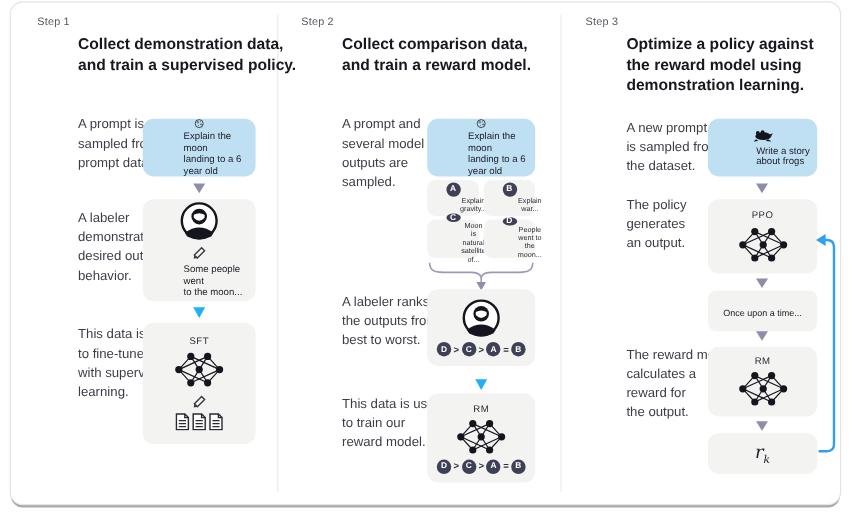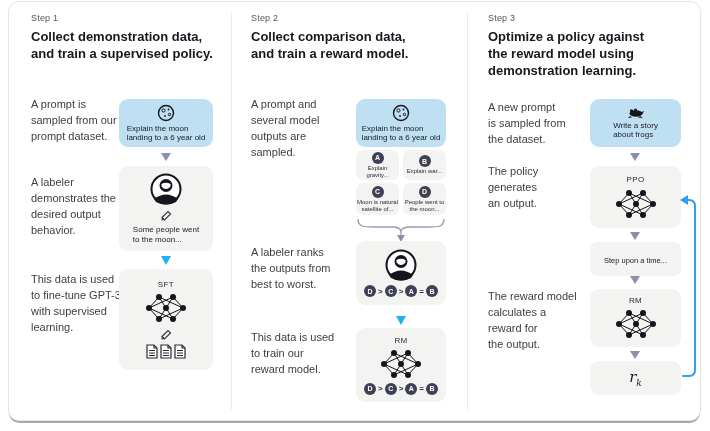--- a/index.html
+++ b/index.html
@@ -1,21 +1,21 @@
 <!DOCTYPE html>
 <html><head>
 <meta charset="utf-8">
 <style>
   html,body{margin:0;padding:0;background:#ffffff;font-family:"Liberation Sans","DejaVu Sans",sans-serif;}
   .stage{position:relative;width:710px;height:431px;background:#fff;overflow:hidden;}
   .card{position:absolute;left:8px;top:1px;width:691px;height:418px;background:#ffffff;
         border:1px solid #e4e4e6;border-radius:11px;box-shadow:0 3px 0 -1px #a9a9ab;}
   .divider{position:absolute;top:10px;height:398px;width:1px;background:#ececee;}
   .abs{position:absolute;}
-  .pre{white-space:pre-line;}
+  .pre{white-space:pre-line;margin-left:34px;}
   .step-label{font-size:9px;color:#56565f;letter-spacing:.2px;}
   .col-title{font-size:13px;font-weight:bold;color:#17171f;line-height:17px;}
   .caption{font-size:11px;color:#3c3d47;line-height:16px;}
   .bluecard{background:#bfe0f2;border-radius:9px;display:flex;flex-direction:column;
             align-items:center;justify-content:center;gap:2px;}
   .graybox{background:#f3f3f2;border-radius:9px;display:flex;flex-direction:column;
            align-items:center;justify-content:center;gap:3px;}
   .cardtext{font-size:8px;line-height:9.5px;color:#1b1b24;text-align:left;}
   .tinytext{font-size:6px;line-height:7px;color:#2a2a33;text-align:center;}
   .boxlabel{font-size:8px;color:#2b2b33;letter-spacing:.4px;}
@@ -261,21 +261,21 @@
 
     <div class="abs graybox" style="left:581px;top:164px;width:91px;height:62px;gap:4px">
       <div class="boxlabel">PPO</div>
       <svg width="42" height="32" viewBox="0 0 42 32">
           <use href="#network"></use>
         </svg>
     </div>
     <div class="abs tri-down" style="left:621px;top:230px"></div>
 
     <div class="abs graybox outcard" style="left:581px;top:240px;width:91px;height:30px">
-      <div class="cardtext" style="font-size:7.5px">Step upon a time...</div>
+      <div class="cardtext" style="font-size:7.5px">Once upon a time...</div>
     </div>
     <div class="abs tri-down" style="left:621px;top:274px"></div>
 
     <div class="abs graybox" style="left:581px;top:287px;width:91px;height:58px;gap:3px">
       <div class="boxlabel">RM</div>
       <svg width="42" height="32" viewBox="0 0 42 32">
           <use href="#network"></use>
         </svg>
     </div>
     <div class="abs tri-down" style="left:621px;top:349px"></div>

